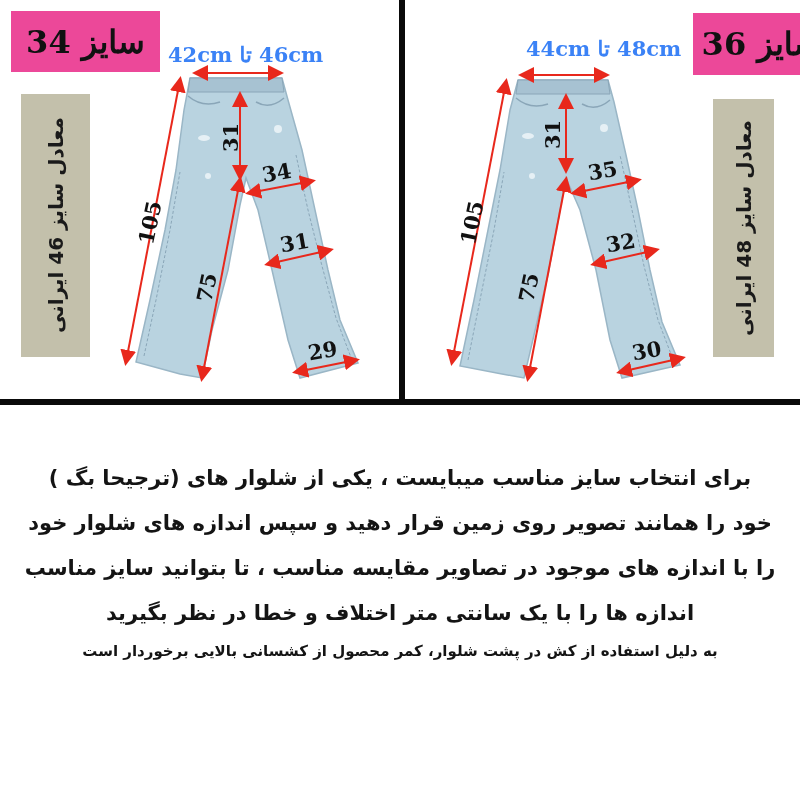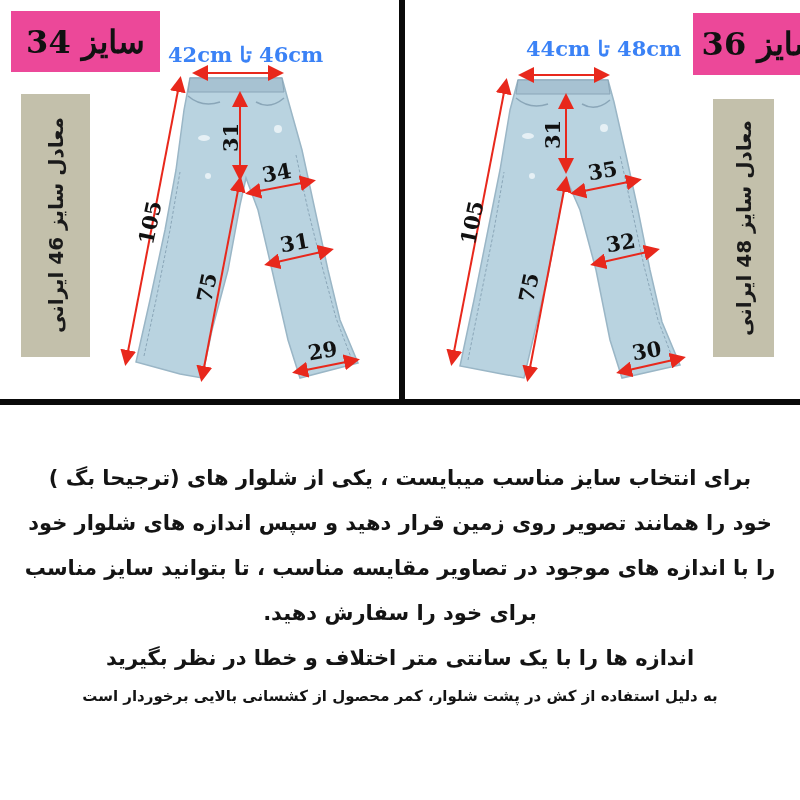--- a/index.html
+++ b/index.html
@@ -148,16 +148,15 @@
     <span class="meas" style="left:168px;top:98px;transform:rotate(-10deg);">35</span>
     <span class="meas" style="left:186px;top:170px;transform:rotate(-10deg);">32</span>
     <span class="meas" style="left:212px;top:278px;transform:rotate(-10deg);">30</span>
   </div>
 </div>
 
 <div class="instructions">
   <div class="line">برای انتخاب سایز مناسب میبایست ، یکی از شلوار های (ترجیحا بگ )</div>
   <div class="line">خود را همانند تصویر روی زمین قرار دهید و سپس اندازه های شلوار خود</div>
   <div class="line">را با اندازه های موجود در تصاویر مقایسه مناسب ، تا بتوانید سایز مناسب</div>
-  <div class="line">برای خود را سفارش دهید.</div>
   <div class="line">اندازه ها را با یک سانتی متر اختلاف و خطا در نظر بگیرید</div>
   <div class="line small">به دلیل استفاده از کش در پشت شلوار، کمر محصول از کشسانی بالایی برخوردار است</div>
 </div>
 
 </body></html>

